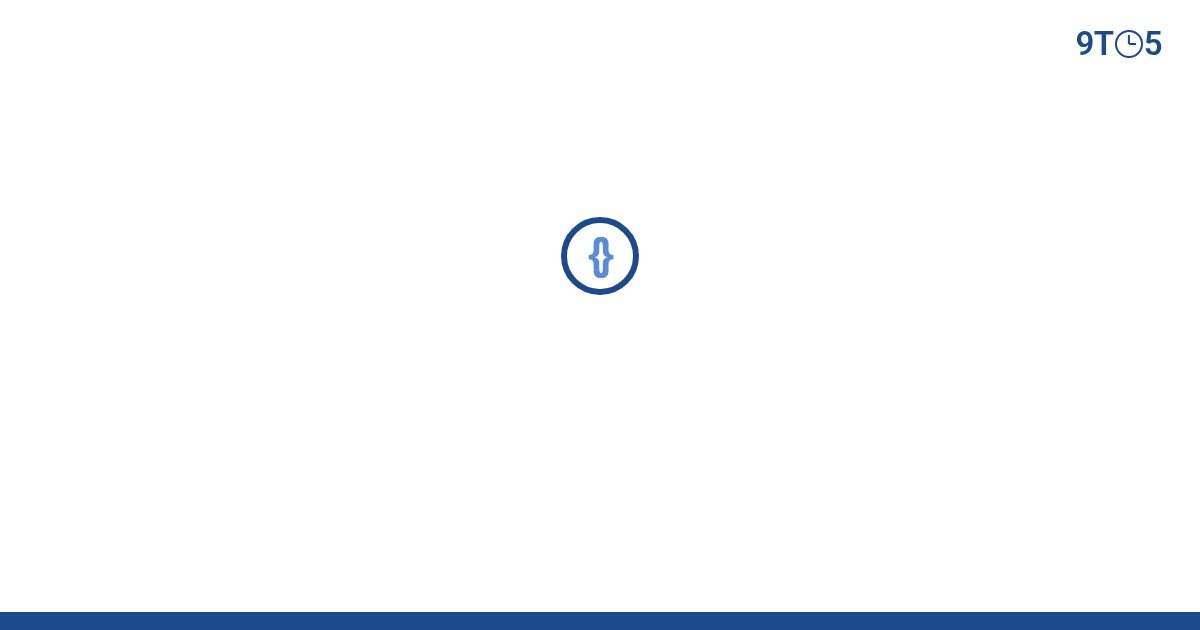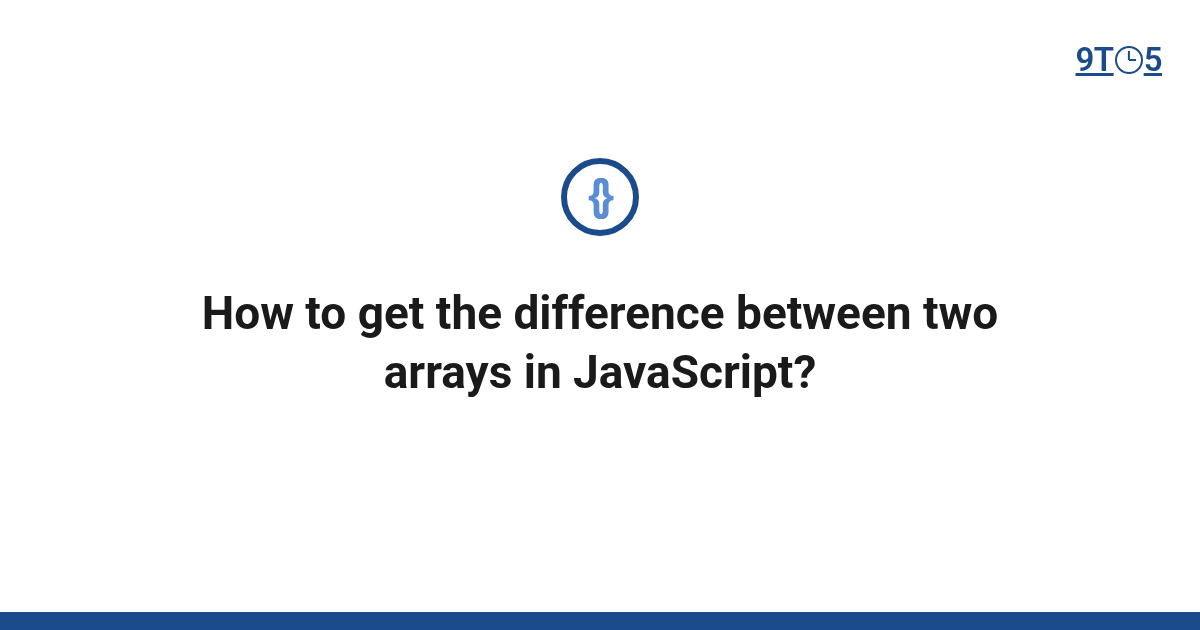--- a/index.html
+++ b/index.html
@@ -10,29 +10,28 @@
     body {
       width: 1200px;
       height: 630px;
       background: #ffffff;
       font-family: -apple-system, BlinkMacSystemFont, "Segoe UI", Roboto, Helvetica, Arial, sans-serif;
       position: relative;
       overflow: hidden;
     }
     .header-logo {
       position: absolute;
-      top: 40px;
+      top: 24px;
       right: 38px;
       font-size: 33px;
       font-weight: 600;
       color: #1c4b8c;
       letter-spacing: -0.5px;
       display: flex;
       align-items: center;
-      text-decoration: underline;
     }
     .header-logo .nine {
       color: #1c4b8c;
     }
     .header-logo .clock {
       display: inline-flex;
       align-items: center;
       justify-content: center;
       width: 28px;
       height: 28px;
@@ -132,16 +131,15 @@
   <span class="clock"></span>
   <span class="five">5</span>
 </div>
 
 <div class="content">
   <div class="center-icon">
     <span class="braces">
       <span class="brace-left">{</span><span class="brace-right">}</span>
     </span>
   </div>
-  <h1 class="title">How to get the difference between two arrays in JavaScript?</h1>
 </div>
 
 <div class="bottom-bar"></div>
 
 </body></html>

